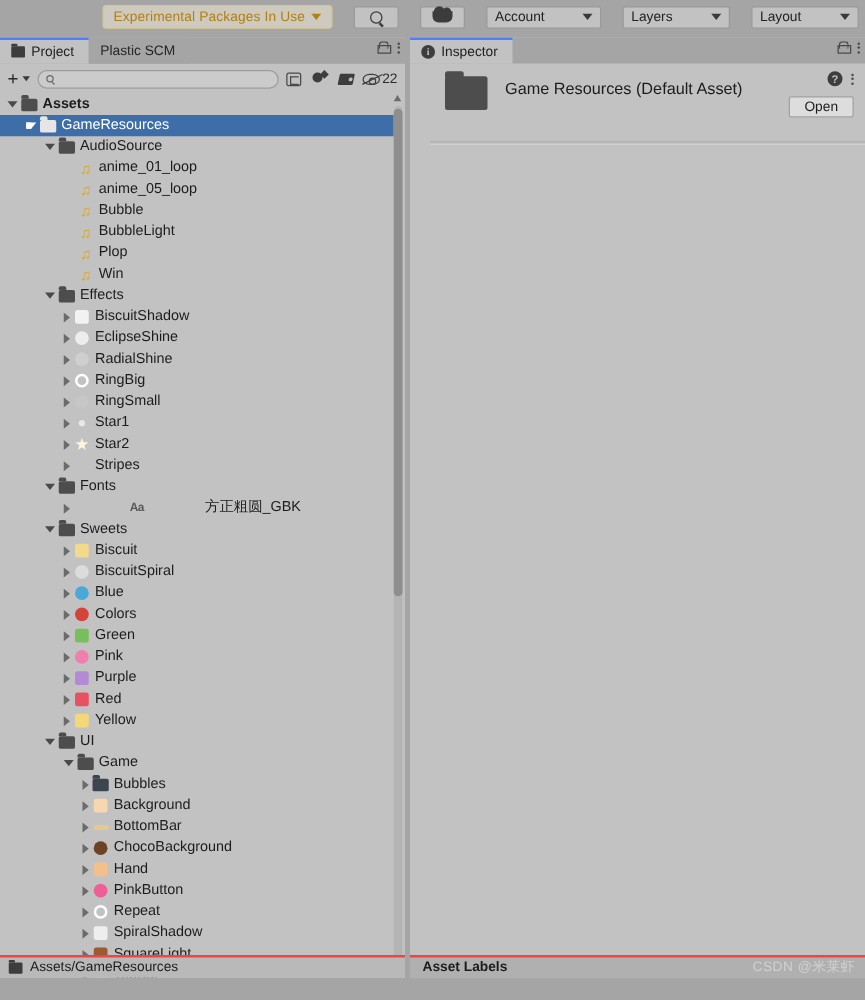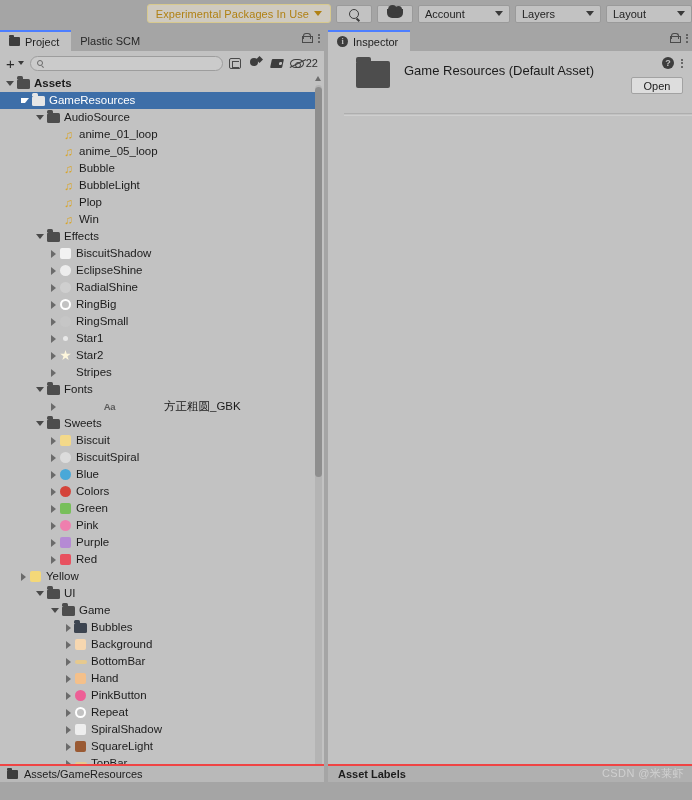--- a/index.html
+++ b/index.html
@@ -9,21 +9,21 @@
     font-family:"Liberation Sans", sans-serif;
     font-size:11px; color:#1d1d1d;
     -webkit-font-smoothing:antialiased;
   }
   #app{ position:relative; width:692px; height:800px; background:#a5a5a5; }
 
   
   .toolbar{
     position:absolute; left:0; top:0; width:692px; height:27px;
     background:#a5a5a5; display:flex; align-items:center;
-    justify-content:flex-end; padding-right:0; gap:5px;
+    justify-content:flex-end; padding-right:5px; gap:17px;
   }
   .tb-btn{
     height:18px; background:#c2c2c2; border:1px solid #9a9a9a; border-radius:2px;
     display:flex; align-items:center; justify-content:center;
     color:#232323; font-size:11px; padding:0 6px;
   }
   .tb-exp{
     height:19px; background:#cfcac0; border:1px solid #d7c98e; border-radius:3px;
     color:#b08114; padding:0 8px; display:flex; align-items:center; gap:5px;
     font-size:11px; letter-spacing:.1px;
@@ -418,21 +418,21 @@
             </span>
             <span class="lbl">Purple</span>
           </div>
           <div class="row" style="padding-left: 51px;">
             <span class="tw right"></span>
             <span class="ico">
               <span class="sq" style="background: rgb(232, 81, 95);"></span>
             </span>
             <span class="lbl">Red</span>
           </div>
-          <div class="row" style="padding-left: 21px;">
+          <div class="row" style="padding-left: 51px;">
             <span class="tw right"></span>
             <span class="ico">
               <span class="sq" style="background: rgb(244, 216, 120);"></span>
             </span>
             <span class="lbl">Yellow</span>
           </div>
           <div class="row" style="padding-left: 36px;">
             <span class="tw down"></span>
             <span class="ico">
               <span class="fold-ico"></span>
@@ -459,20 +459,27 @@
               <span class="sq" style="background: rgb(246, 215, 176);"></span>
             </span>
             <span class="lbl">Background</span>
           </div>
           <div class="row" style="padding-left: 66px;">
             <span class="tw right"></span>
             <span class="ico">
               <span class="sq" style="background: rgb(230, 201, 142); height: 4px; width: 12px; border-radius: 2px;"></span>
             </span>
             <span class="lbl">BottomBar</span>
+          </div>
+          <div class="row" style="padding-left: 66px;">
+            <span class="tw right"></span>
+            <span class="ico">
+              <span class="cir" style="background: rgb(109, 67, 38);"></span>
+            </span>
+            <span class="lbl">ChocoBackground</span>
           </div>
           <div class="row" style="padding-left: 66px;">
             <span class="tw right"></span>
             <span class="ico">
               <span class="sq" style="background: rgb(244, 192, 138);"></span>
             </span>
             <span class="lbl">Hand</span>
           </div>
           <div class="row" style="padding-left: 66px;">
             <span class="tw right"></span>

